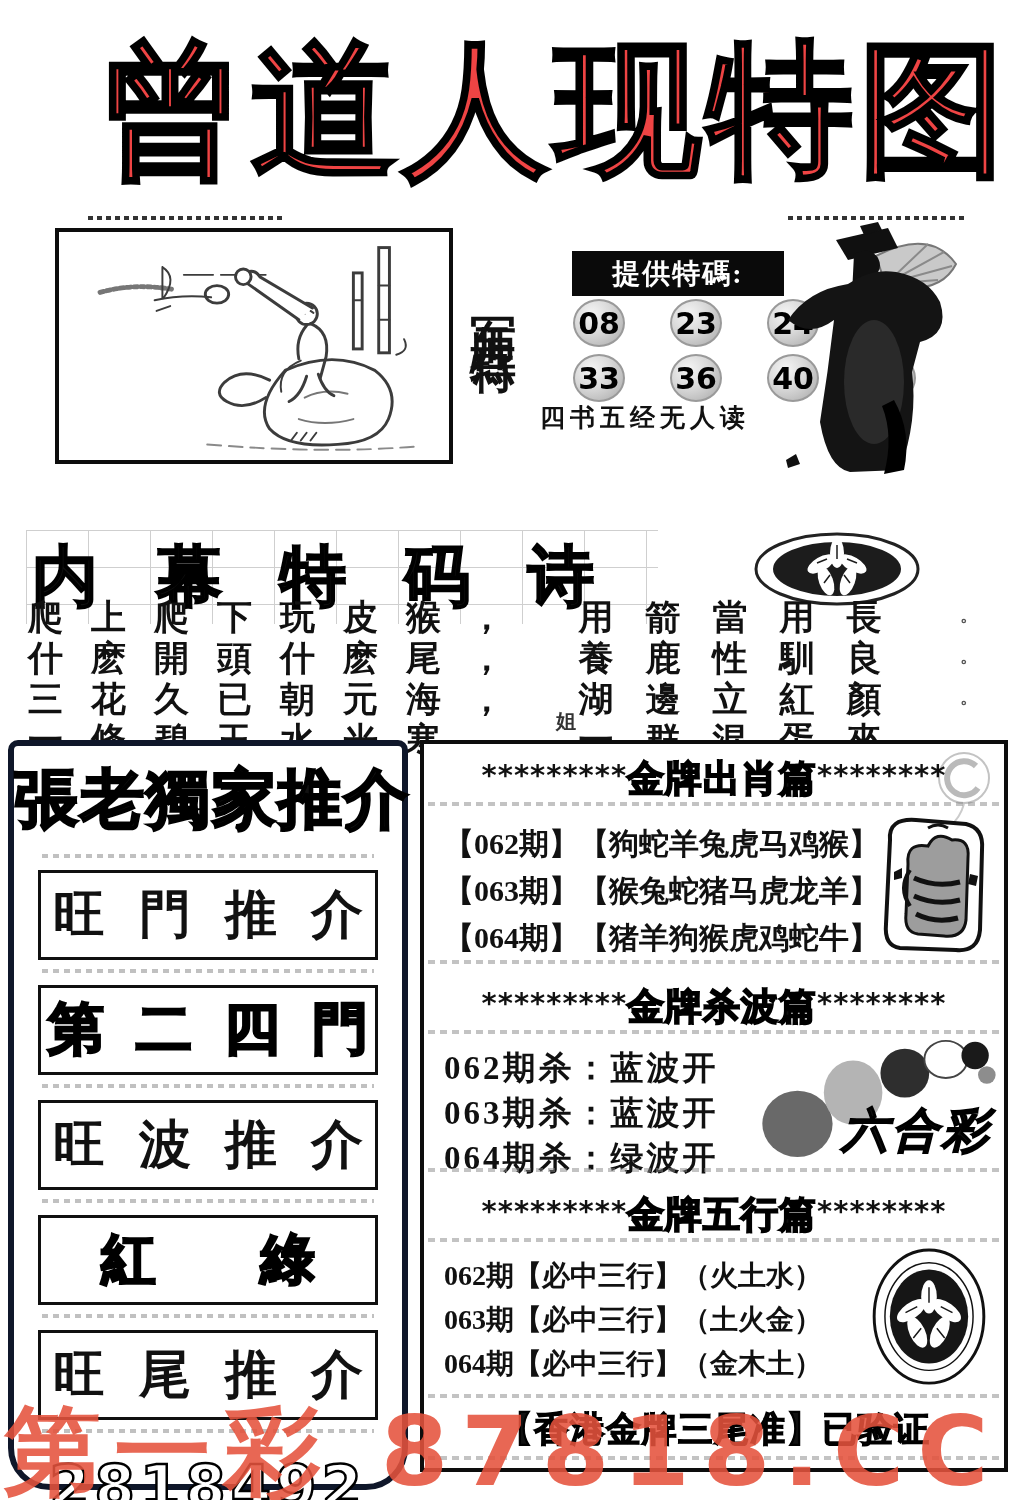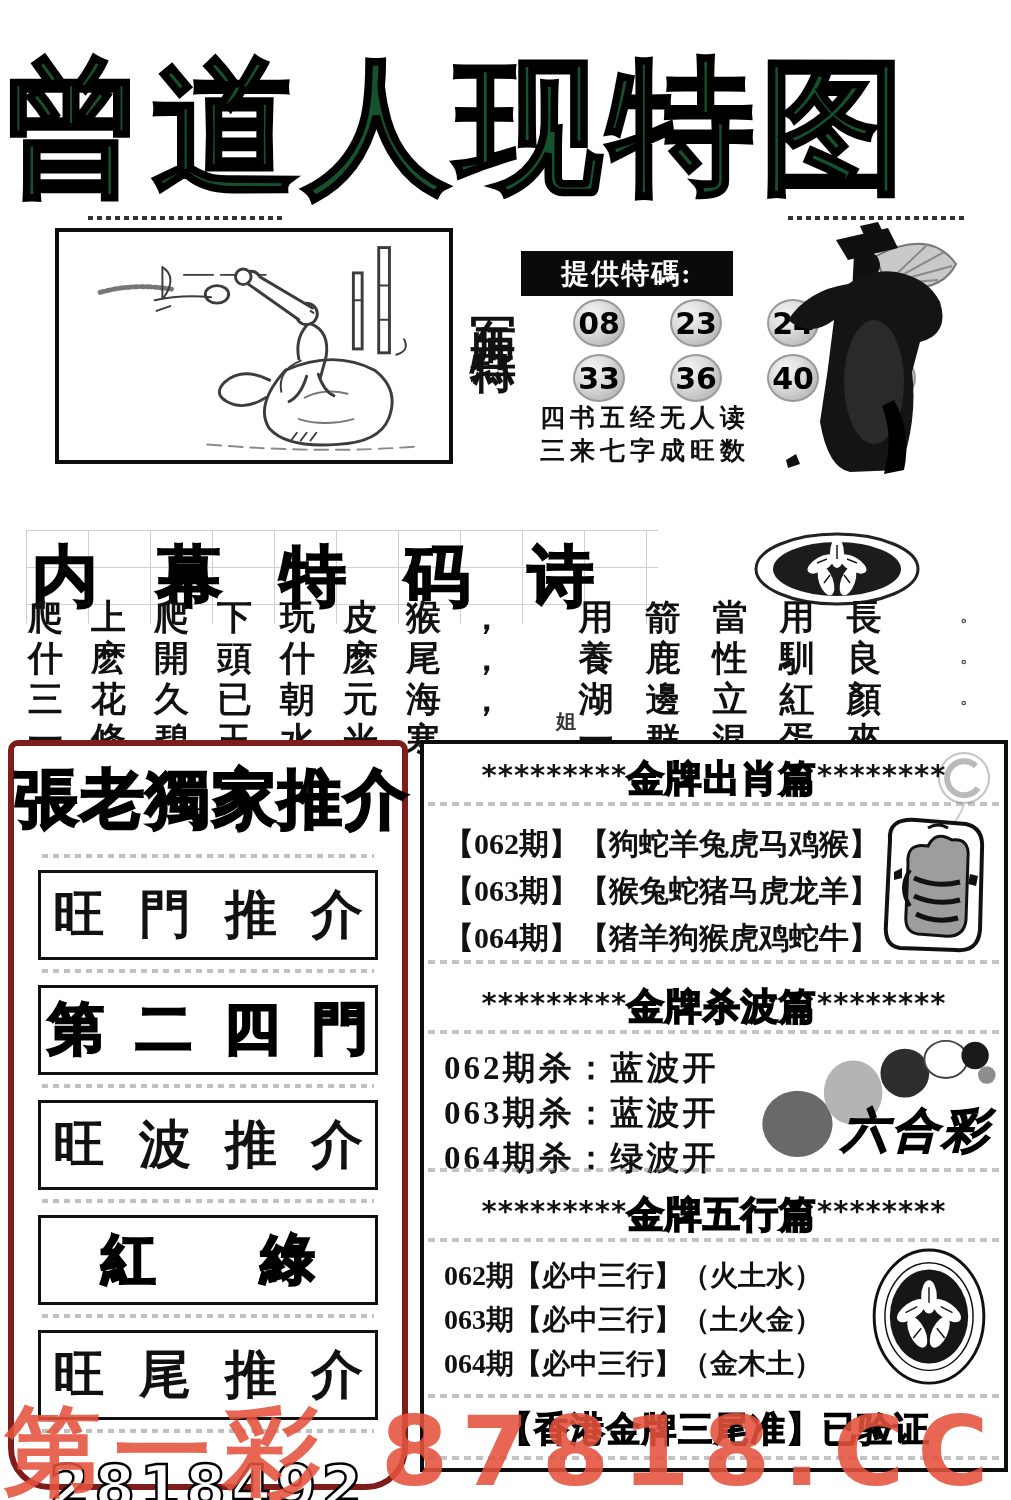--- a/index.html
+++ b/index.html
@@ -1,30 +1,30 @@
 <!DOCTYPE html>
 <html><head>
 <meta charset="utf-8">
 <style>
   html,body{margin:0;padding:0;background:#fff;}
   #page{position:relative;width:1011px;height:1500px;background:#fff;overflow:hidden;
         font-family:"Liberation Serif", serif;color:#111;}
   .abs{position:absolute;}
 
   
-  .main-title{top:40px;left:0;width:100%;text-align:left;font-size:146px;line-height:1.18;
-    font-weight:900;letter-spacing:6px;color:#14532d;font-family:"DejaVu Serif", serif;
+  .main-title{top:23px;left:0;width:100%;text-align:right;font-size:146px;line-height:1.18;
+    font-weight:900;letter-spacing:6px;color:#ef4444;font-family:"DejaVu Serif", serif;
     -webkit-text-stroke:3px #000;white-space:nowrap;}
   .title-rule{height:4px;background:repeating-linear-gradient(90deg,#333 0 5px,transparent 5px 9px);}
 
   
   .monkey-box{left:55px;top:228px;width:398px;height:236px;border:4px solid #0d0d0d;box-sizing:border-box;background:#fff;}
   .advisor{left:462px;top:280px;height:215px;writing-mode:vertical-rl;text-orientation:upright;
     font-size:46px;font-weight:900;letter-spacing:10px;font-family:"Liberation Serif", serif;}
-  .tip-header{left:521px;top:251px;width:212px;height:45px;background:#0a0a0a;color:#fff;
+  .tip-header{left:572px;top:251px;width:212px;height:45px;background:#0a0a0a;color:#fff;
     display:flex;align-items:center;justify-content:center;font-size:28px;font-weight:800;letter-spacing:2px;}
   .balls{left:537px;top:299px;}
   .ball-row{display:flex;gap:9px;margin-bottom:7px;}
   .ball{width:52px;height:48px;border-radius:50%;border:2px solid #9a9a9a;box-sizing:border-box;
     background:radial-gradient(circle at 35% 30%,#f5f5f5 0%,#d8d8d8 45%,#bdbdbd 75%,#a8a8a8 100%);
     display:flex;align-items:center;justify-content:center;font-size:30px;font-weight:900;
     font-family:"DejaVu Sans", sans-serif;color:#000;margin-left:36px;}
   .verse{left:540px;top:402px;font-size:25px;font-weight:800;letter-spacing:5px;line-height:1.3;
     font-family:"Liberation Serif", serif;}
 
@@ -35,21 +35,21 @@
     background-size:62px 37px;}
   .poem-lines{left:28px;top:598px;width:950px;}
   .poem-row{display:flex;justify-content:space-between;align-items:flex-end;margin-bottom:4px;
     font-size:35px;font-weight:800;line-height:34px;white-space:nowrap;}
   .poem-left{letter-spacing:28px;}
   .poem-right{letter-spacing:32px;}
   .poem-punct{font-size:18px;color:#555;padding-bottom:3px;}
   .poem-note{left:556px;top:708px;font-size:20px;font-weight:700;color:#333;}
 
   
-  .left-panel{left:8px;top:740px;width:400px;height:750px;border:6px solid #7f1d1d;box-sizing:border-box;
+  .left-panel{left:8px;top:740px;width:400px;height:750px;border:6px solid #0f172a;box-sizing:border-box;
     border-radius:10px 10px 42px 42px;background:#fff;}
   .lp-header{margin-top:10px;text-align:center;font-size:64px;font-weight:900;letter-spacing:2px;
     -webkit-text-stroke:2.5px #000;font-family:"Liberation Sans", sans-serif;white-space:nowrap;}
   .lp-rows{padding:2px 24px 0 24px;}
   .lsep{height:4px;margin:9px 4px 0 4px;opacity:.55;
     background:repeating-linear-gradient(90deg,#8d8d8d 0 6px,transparent 6px 11px);}
   .lp-box{border:3px solid #101010;height:84px;margin-top:12px;display:flex;align-items:center;justify-content:center;
     white-space:nowrap;overflow:hidden;}
   .t-solid{font-size:52px;font-weight:900;letter-spacing:34px;padding-left:34px;font-family:"Liberation Serif", serif;}
   .t-outline{font-size:56px;font-weight:900;letter-spacing:32px;padding-left:32px;color:#fff;
@@ -133,21 +133,20 @@
     </div>
     <div class="ball-row">
       <div class="ball">33</div>
       <div class="ball">36</div>
       <div class="ball">40</div>
       <div class="ball">45</div>
     </div>
   </div>
   <div class="abs verse">
     <div>四书五经无人读</div>
-    <div>三来七字成旺数</div>
   </div>
 
   <svg class="abs" style="left:778px;top:222px;" width="192" height="256" viewBox="0 0 192 256">
 
     <path d="M98 34 Q152 6 178 42 Q162 74 108 64 Z" fill="#c9c9c9" stroke="#777" stroke-width="2"></path>
     <g stroke="#8a8a8a" stroke-width="2">
       <path d="M108 62 L150 22 M108 62 L166 30 M108 62 L174 44 M108 62 L160 58"></path>
     </g>
 
     <path d="M58 18 L110 6 L120 26 L70 38 Z" fill="#101010"></path>

